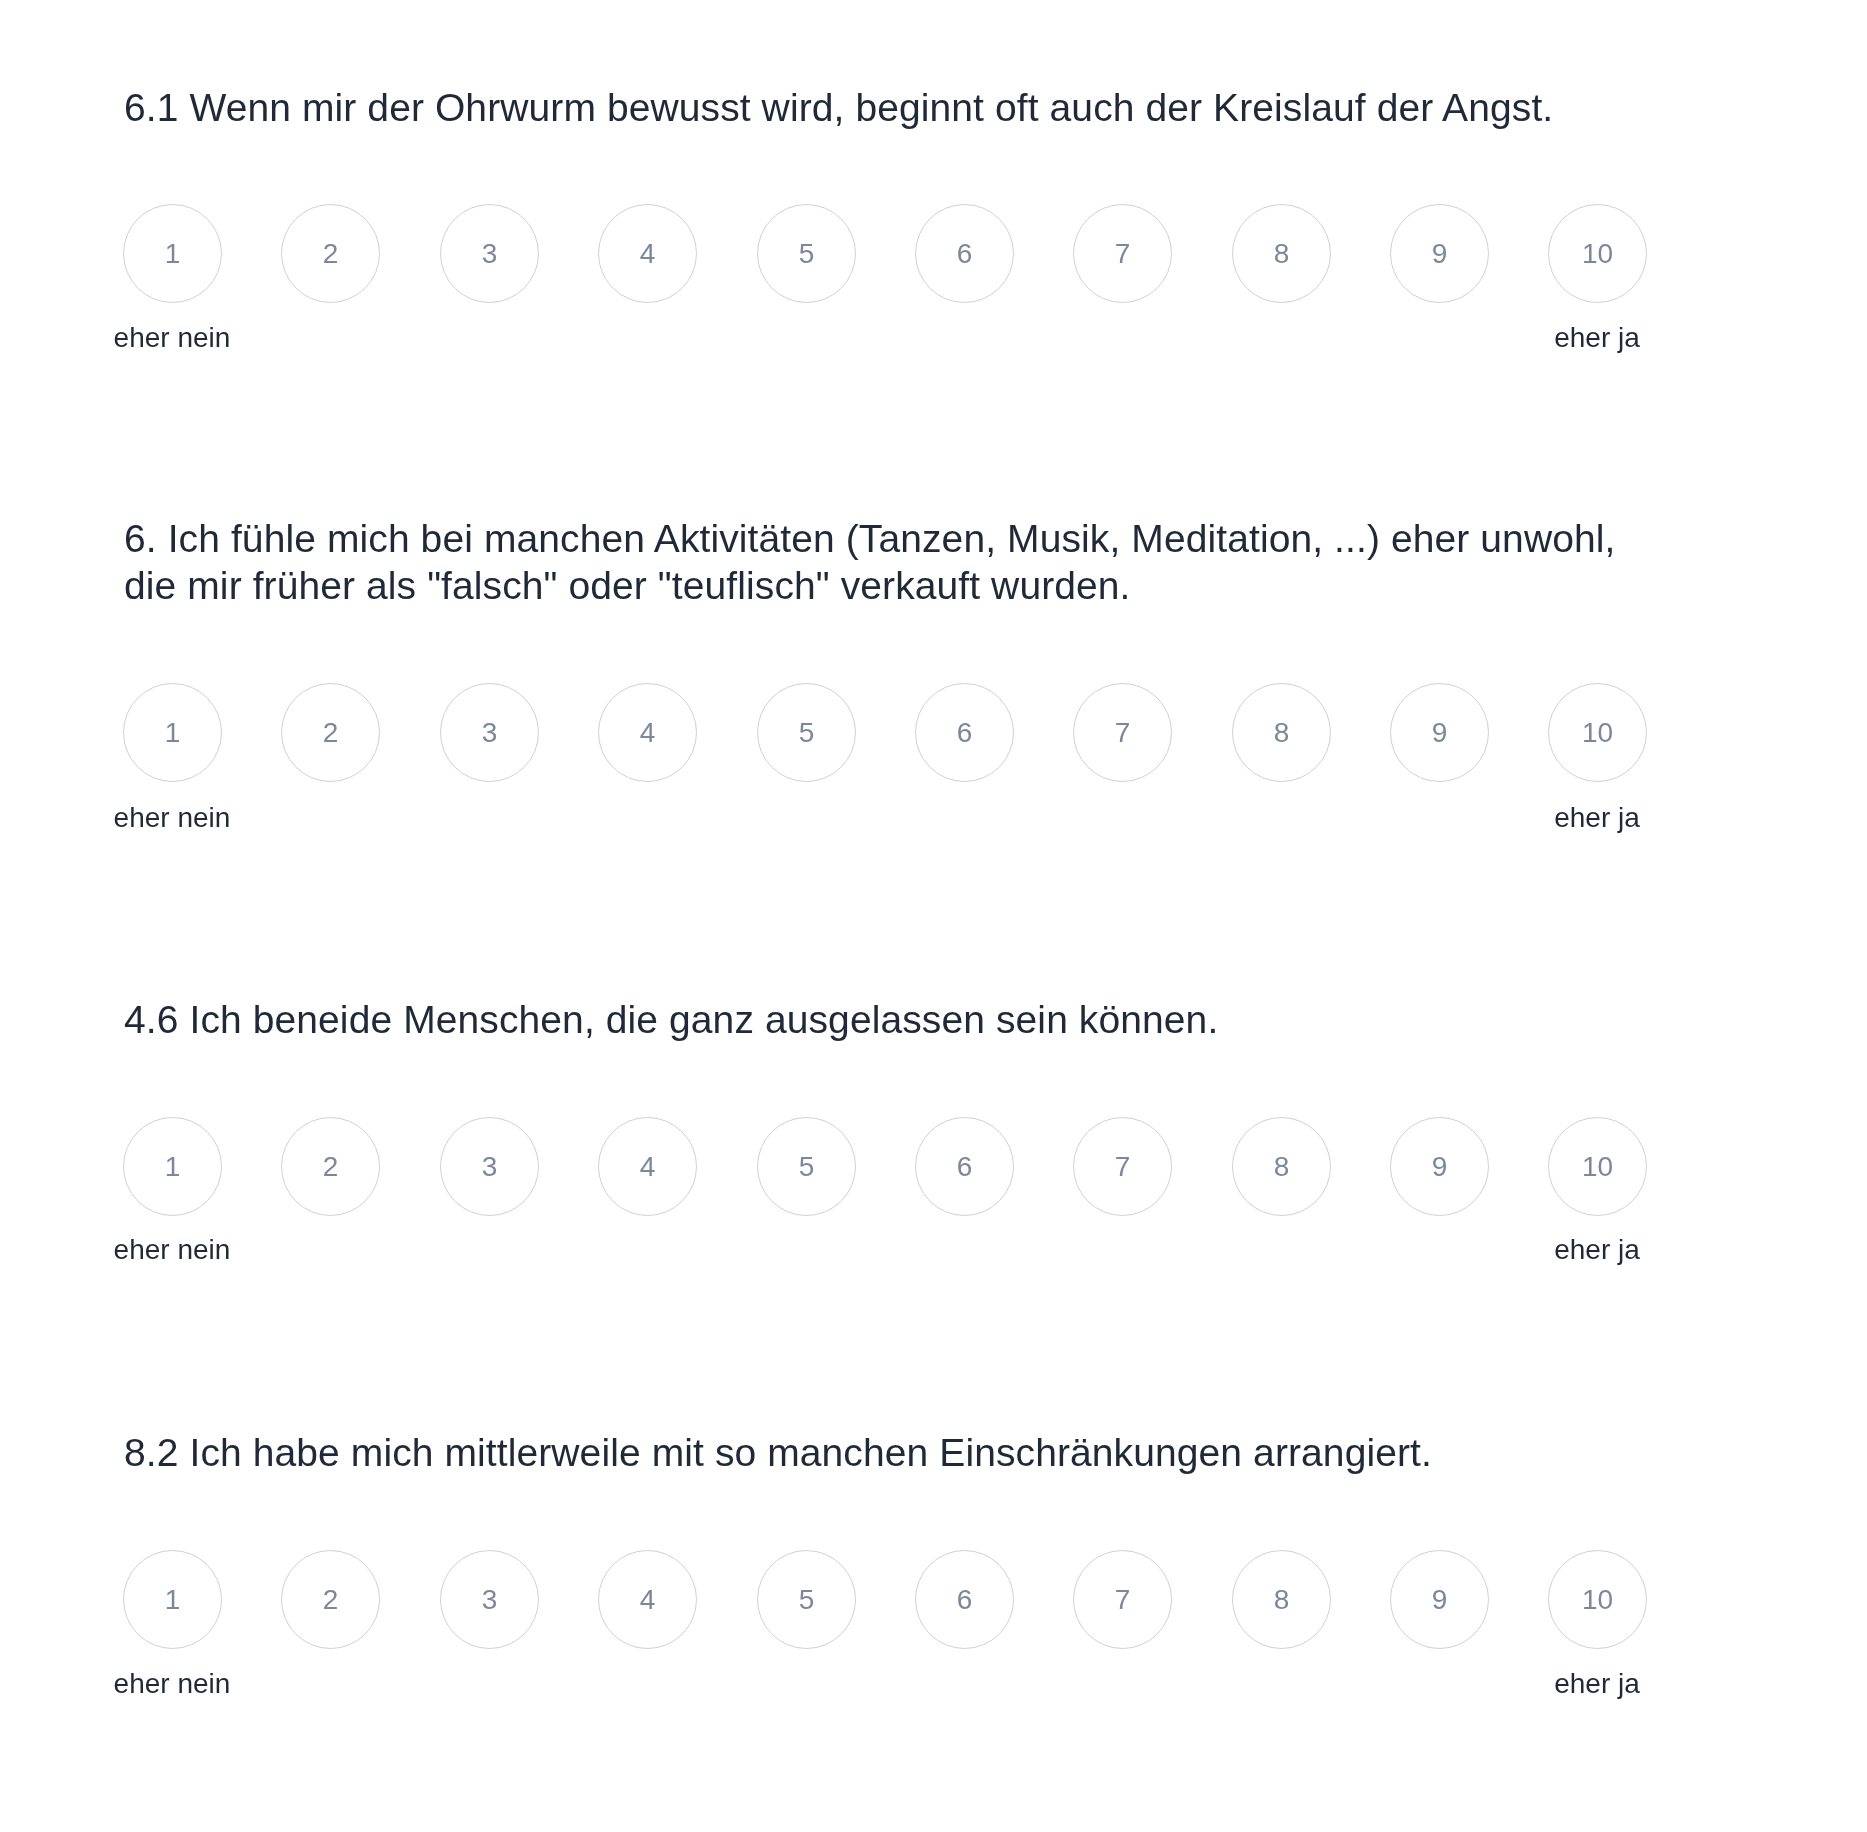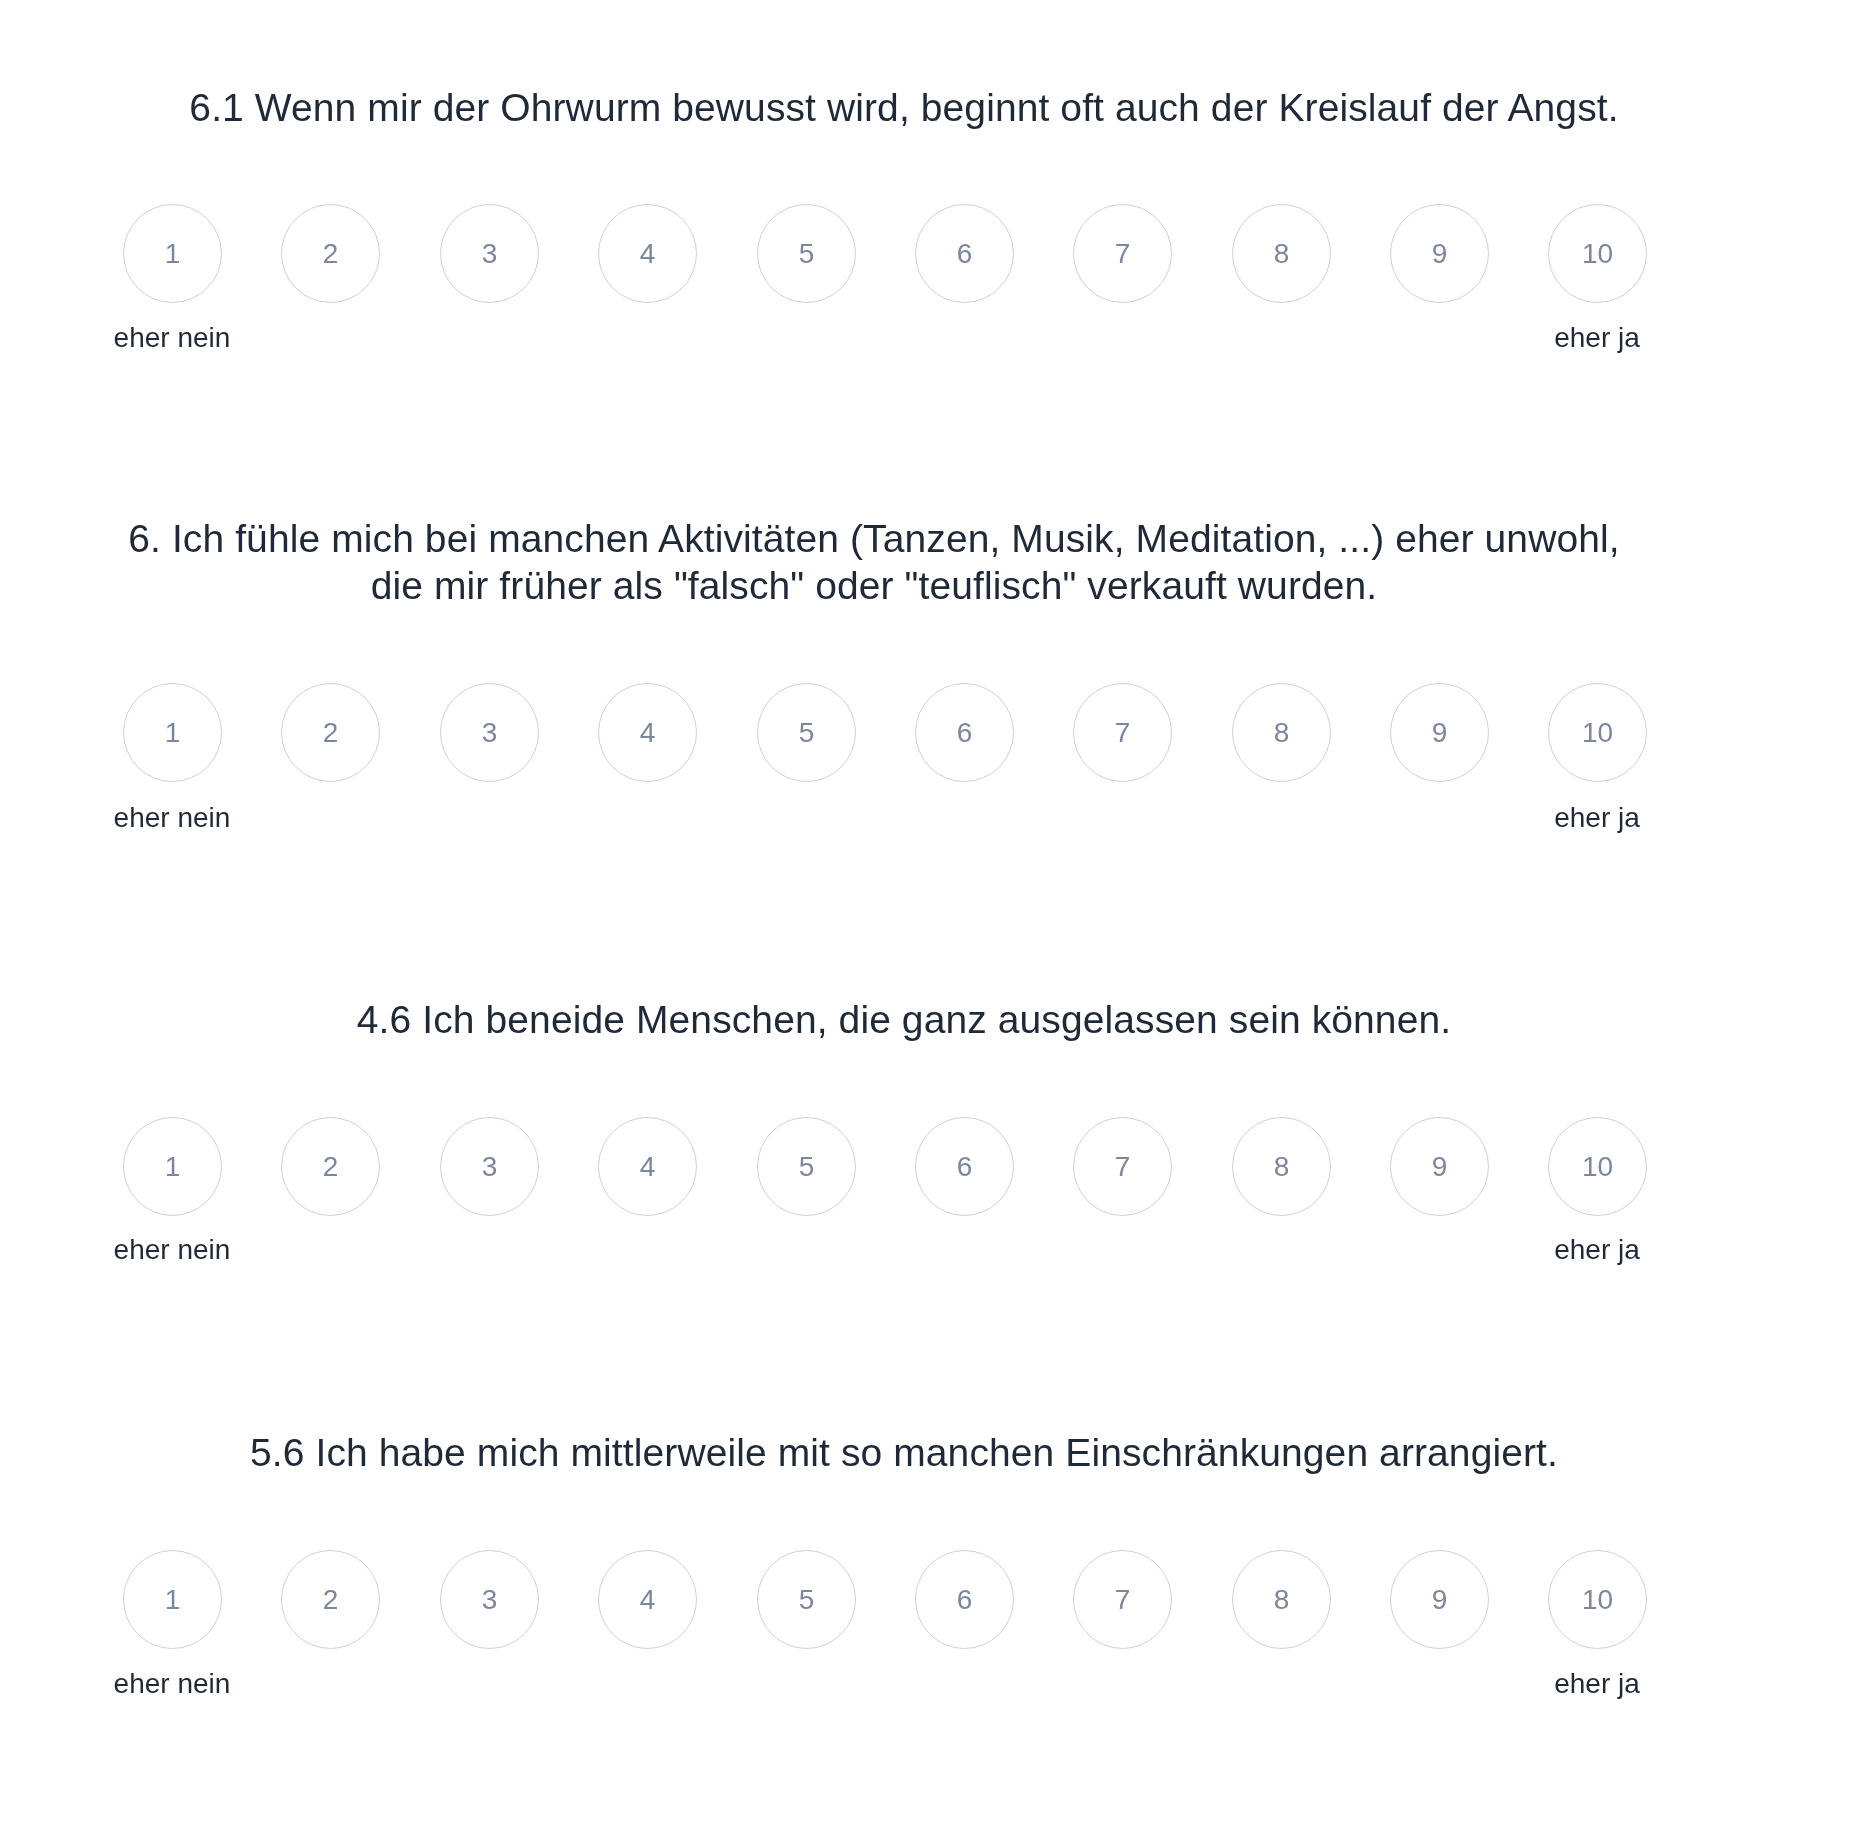--- a/index.html
+++ b/index.html
@@ -23,21 +23,20 @@
     position: absolute;
     left: 124px;
     top: 0;
     width: 1560px;
     margin: 0;
     font-size: 39px;
     line-height: 47px;
     font-weight: 400;
     color: #1f2937;
     letter-spacing: 0.1px;
-    text-align: center;
   }
   .scale-row {
     position: absolute;
     left: 0;
     width: 1867px;
     height: 100px;
   }
   .scale-btn {
     position: absolute;
     top: 0;
@@ -116,21 +115,21 @@
     <button class="scale-btn" style="left:1073px;">7</button>
     <button class="scale-btn" style="left:1232px;">8</button>
     <button class="scale-btn" style="left:1390px;">9</button>
     <button class="scale-btn" style="left:1548px;">10</button>
   </div>
   <span class="scale-label" style="left:172px; top:237px;">eher nein</span>
   <span class="scale-label" style="left:1597px; top:237px;">eher ja</span>
 </section>
 
 <section class="question" style="top:1429px;">
-  <h2 class="q-title">5.6 Ich habe mich mittlerweile mit so manchen Einschränkungen arrangiert.</h2>
+  <h2 class="q-title">8.2 Ich habe mich mittlerweile mit so manchen Einschränkungen arrangiert.</h2>
   <div class="scale-row" style="top:121px;">
     <button class="scale-btn" style="left:123px;">1</button>
     <button class="scale-btn" style="left:281px;">2</button>
     <button class="scale-btn" style="left:440px;">3</button>
     <button class="scale-btn" style="left:598px;">4</button>
     <button class="scale-btn" style="left:757px;">5</button>
     <button class="scale-btn" style="left:915px;">6</button>
     <button class="scale-btn" style="left:1073px;">7</button>
     <button class="scale-btn" style="left:1232px;">8</button>
     <button class="scale-btn" style="left:1390px;">9</button>

